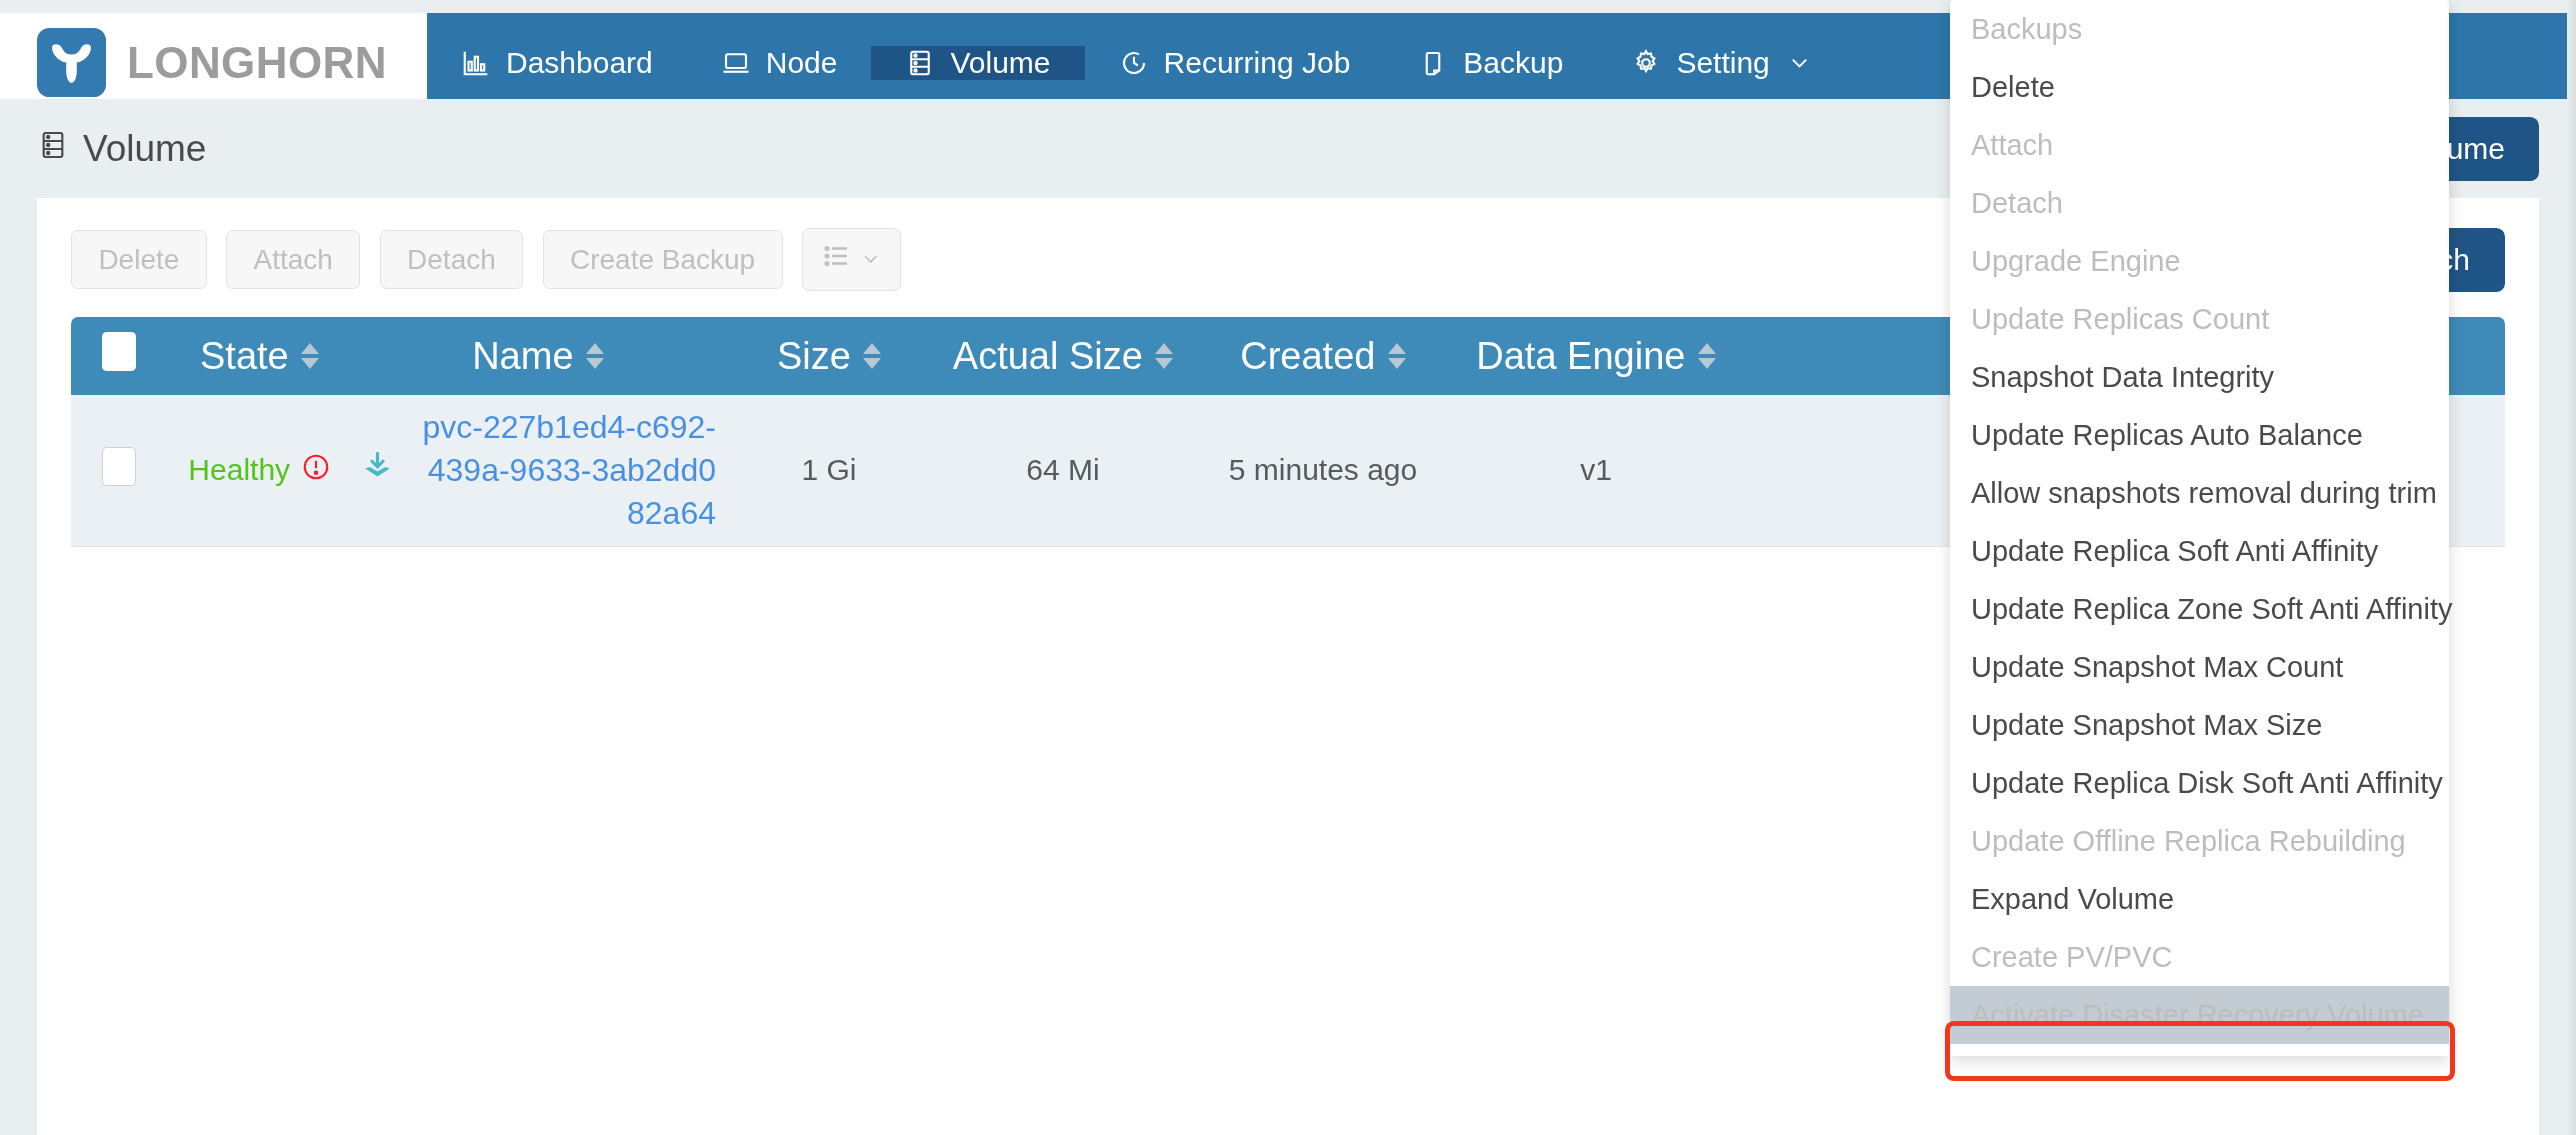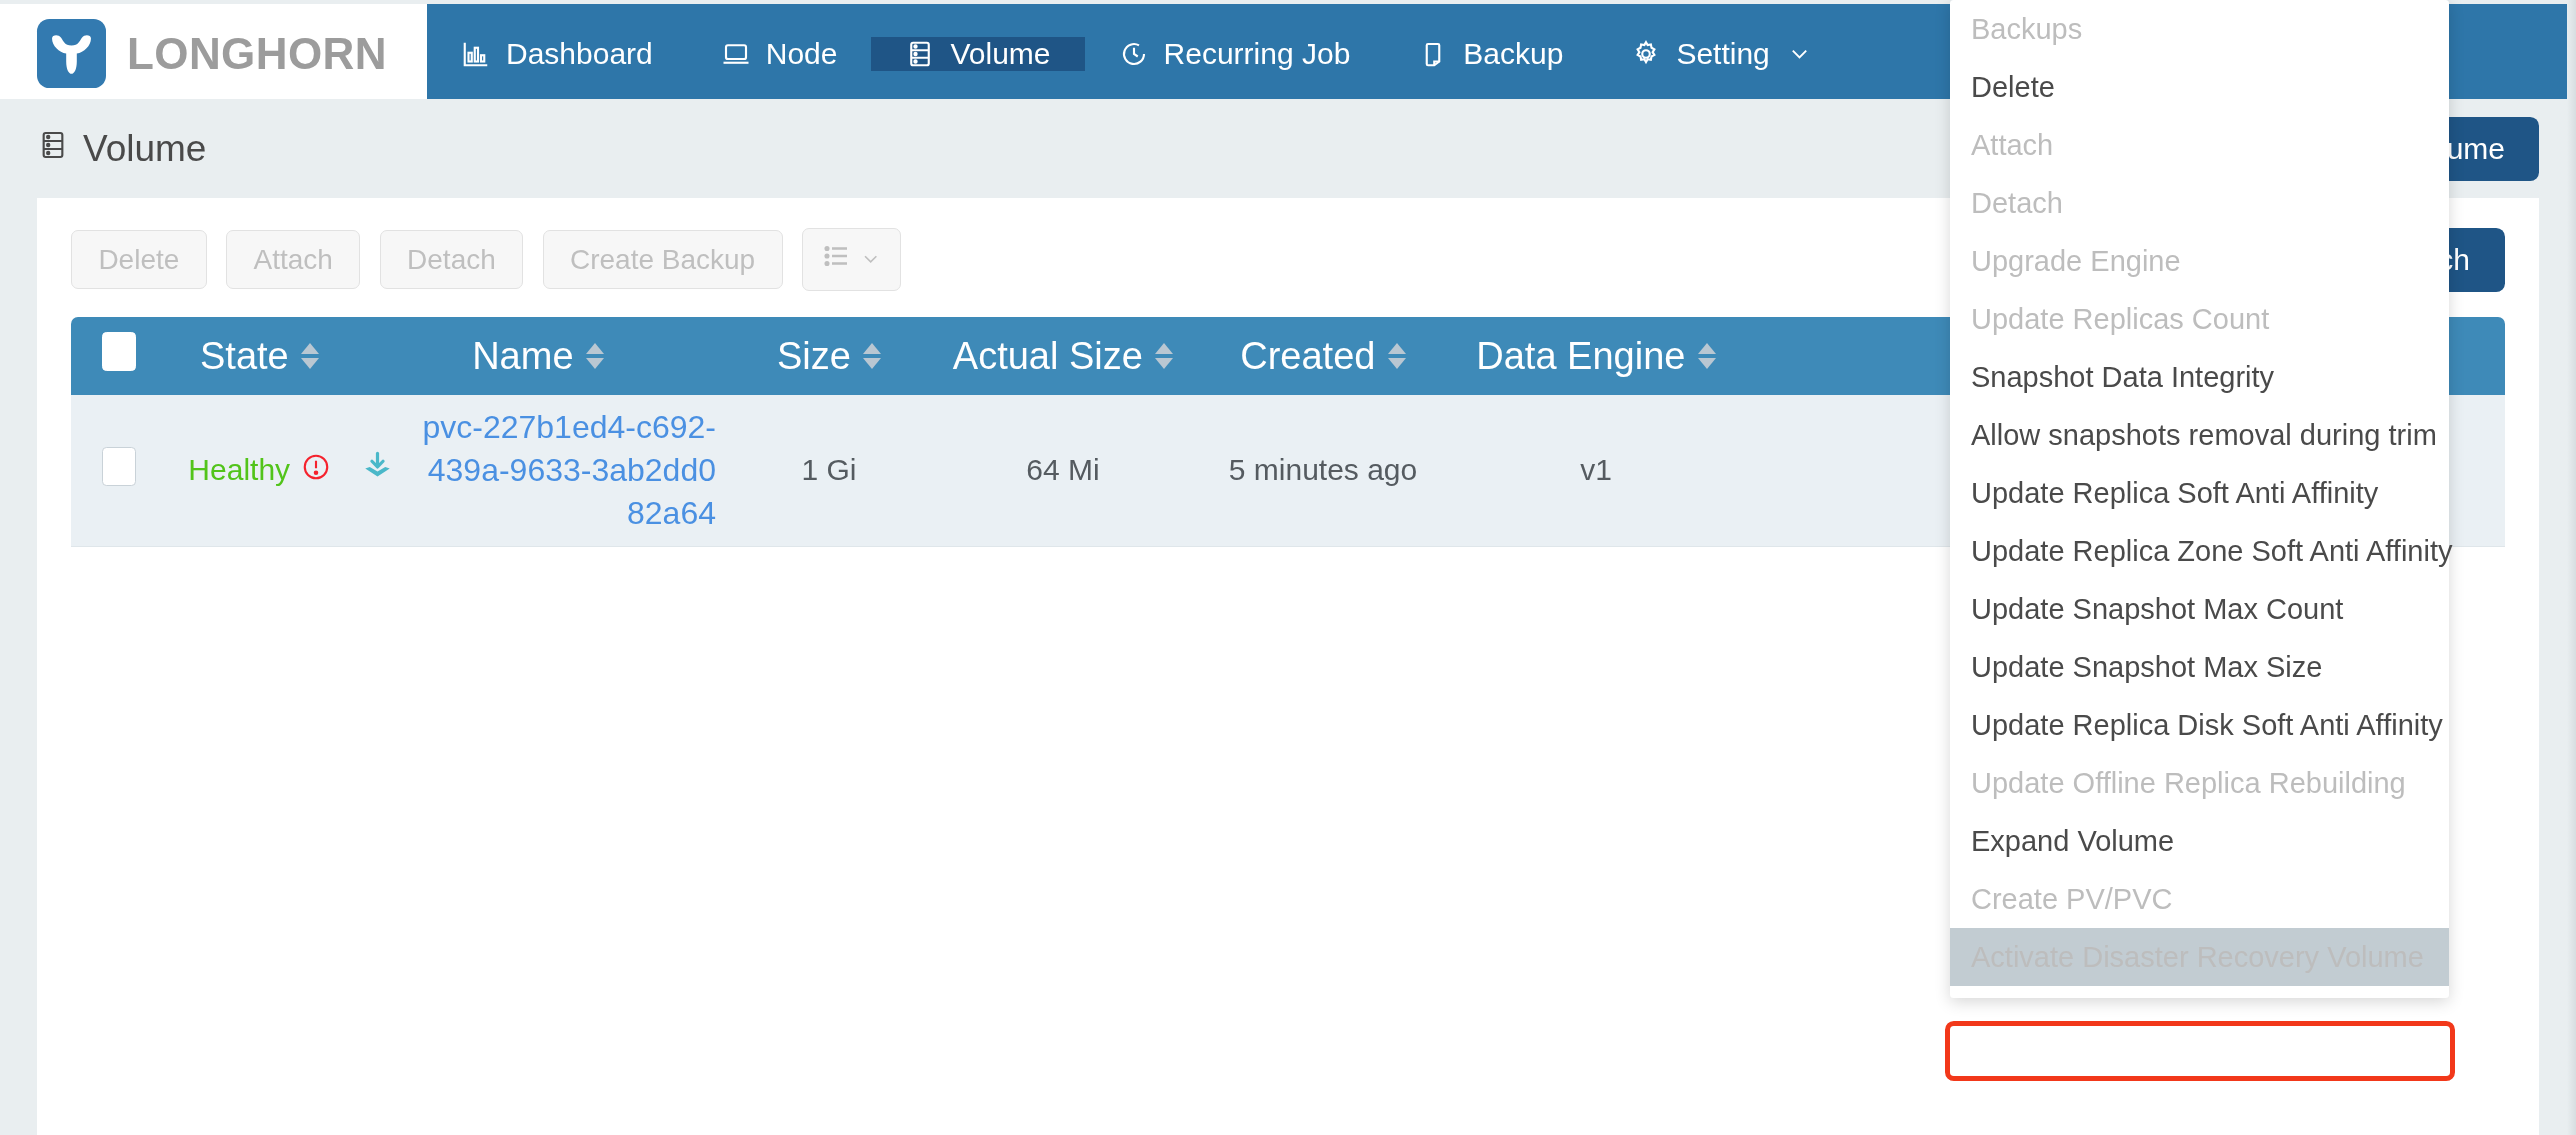--- a/index.html
+++ b/index.html
@@ -6,21 +6,21 @@
   html, body {
     width: 2576px; height: 1135px;
     background: #ffffff;
     font-family: "Liberation Sans", sans-serif;
     overflow: hidden;
   }
   .app { position: relative; width: 2576px; height: 1135px; background: #e9eef0; }
 
   
   .navbar {
-    position: absolute; top: 4px; left: 0;
+    position: absolute; top: 13px; left: 0;
     width: 2576px; height: 99px;
     background: #2e76a9;
     display: flex; align-items: stretch;
   }
   .brand {
     width: 427px; height: 99px; background: #ffffff;
     display: flex; align-items: center; gap: 21px;
     padding-left: 37px; flex: 0 0 auto;
   }
   .brand-logo {
@@ -414,20 +414,21 @@
   </div>
 
   <div class="dropdown">
     <div class="dd-item disabled">Backups</div>
     <div class="dd-item">Delete</div>
     <div class="dd-item disabled">Attach</div>
     <div class="dd-item disabled">Detach</div>
     <div class="dd-item disabled">Upgrade Engine</div>
     <div class="dd-item disabled">Update Replicas Count</div>
     <div class="dd-item">Snapshot Data Integrity</div>
+    <div class="dd-item">Update Replicas Auto Balance</div>
     <div class="dd-item">Allow snapshots removal during trim</div>
     <div class="dd-item">Update Replica Soft Anti Affinity</div>
     <div class="dd-item">Update Replica Zone Soft Anti Affinity</div>
     <div class="dd-item">Update Snapshot Max Count</div>
     <div class="dd-item">Update Snapshot Max Size</div>
     <div class="dd-item">Update Replica Disk Soft Anti Affinity</div>
     <div class="dd-item disabled">Update Offline Replica Rebuilding</div>
     <div class="dd-item">Expand Volume</div>
     <div class="dd-item disabled">Create PV/PVC</div>
     <div class="dd-item disabled selected">Activate Disaster Recovery Volume</div>

